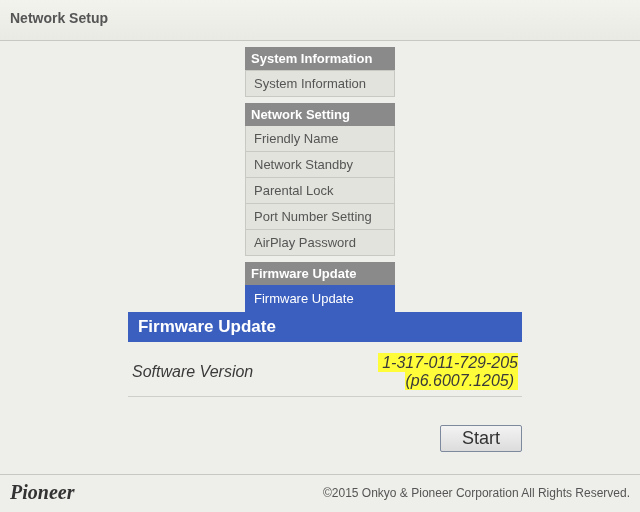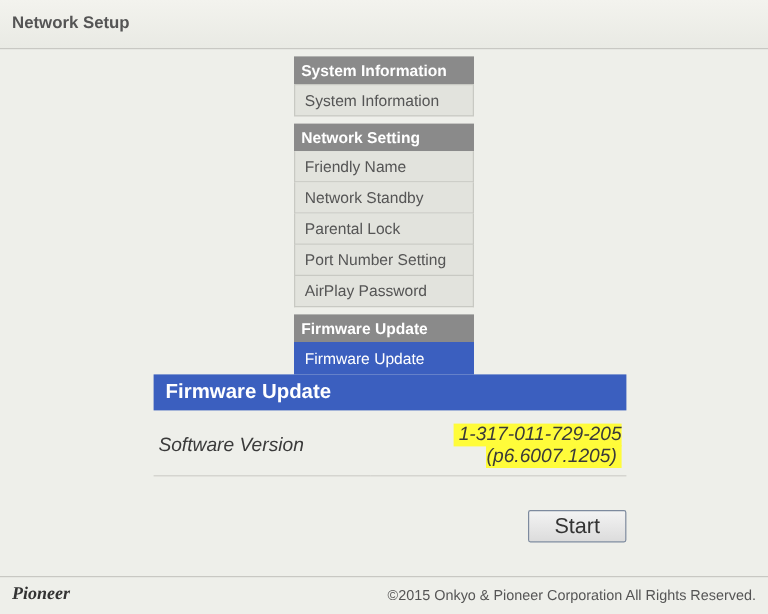--- a/index.html
+++ b/index.html
@@ -112,21 +112,21 @@
     justify-content: space-between;
     align-items: center;
     background: #eeefea;
     font-size: 12px;
     color: #555;
   }
   .brand {
     font-style: italic;
     font-weight: bold;
     font-family: Georgia, "Times New Roman", serif;
-    font-size: 15px;
+    font-size: 20px;
     color: #333;
   }
 </style>
 </head>
 <body>
 
 <div class="page-header">
   <div class="page-title">Network Setup</div>
 </div>
 

